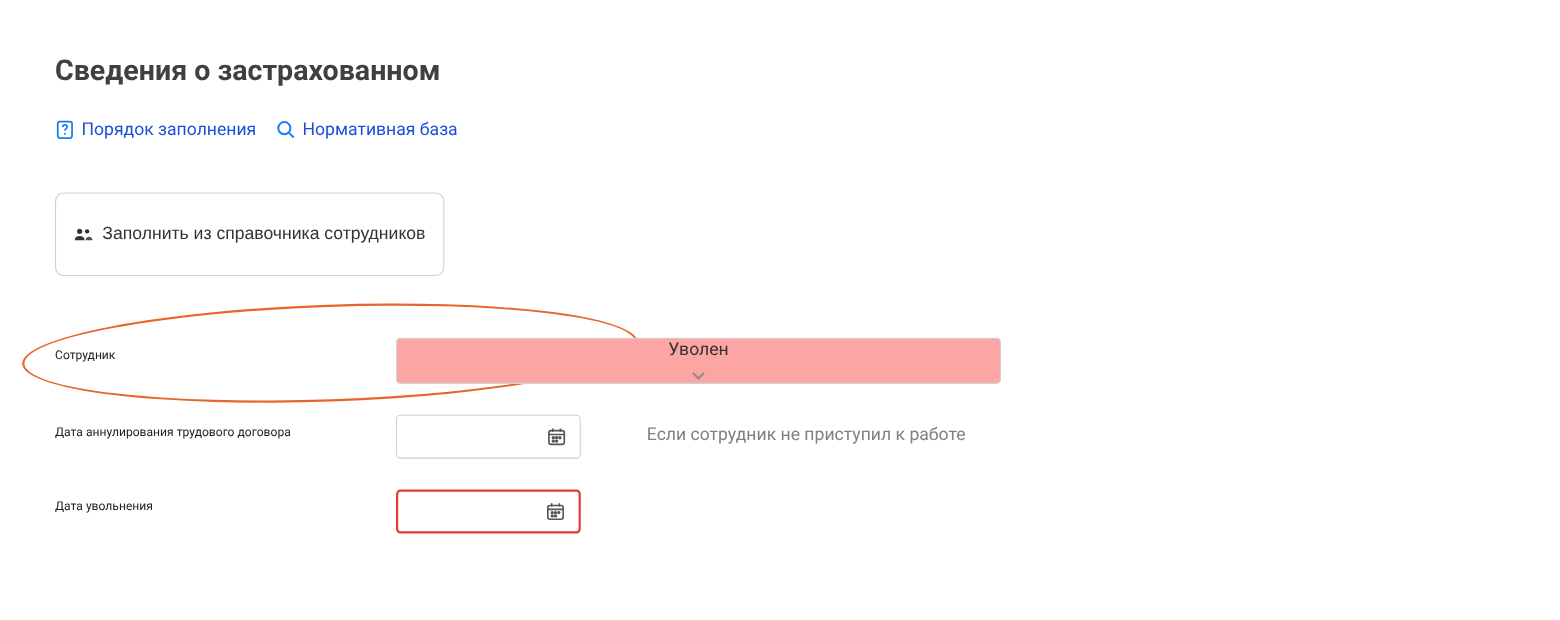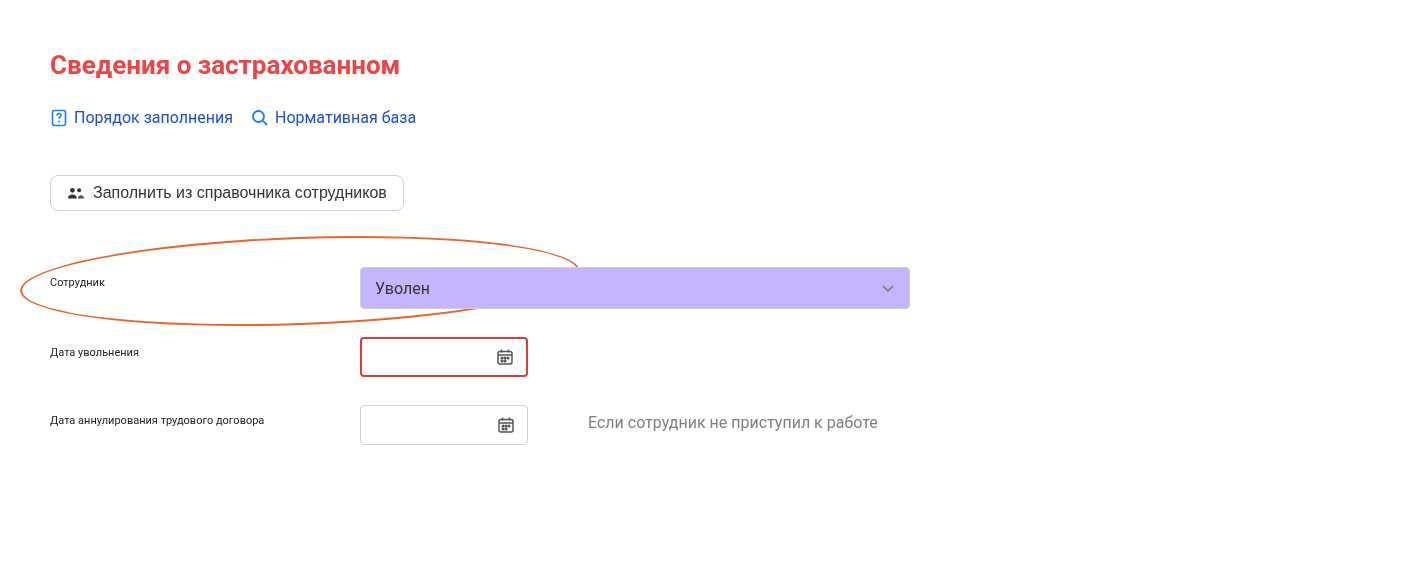--- a/index.html
+++ b/index.html
@@ -11,21 +11,21 @@
       font-family: -apple-system, BlinkMacSystemFont, "Segoe UI", Roboto, Arial, sans-serif;
       font-size: 16px;
       color: #222;
       background: #fff;
       padding: 50px;
       width: 1418px;
     }
     .page-title {
       font-size: 26px;
       font-weight: 700;
-      color: #ef4444;
+      color: #404040;
       margin-bottom: 28px;
     }
     .links-row {
       display: flex;
       gap: 18px;
       margin-bottom: 48px;
     }
     .link {
       display: flex;
       align-items: center;
@@ -43,21 +43,21 @@
       height: 18px;
       color: #157ef3;
     }
     .fill-button {
       display: inline-flex;
       align-items: center;
       gap: 8px;
       background: #fff;
       border: 1px solid #d0d0d0;
       border-radius: 8px;
-      padding: 8px 16px;
+      padding: 28px 16px;
       font-size: 16px;
       color: #333;
       cursor: pointer;
       margin-bottom: 56px;
     }
     .fill-button-icon {
       display: inline-flex;
       width: 18px;
       height: 14px;
       color: #333;
@@ -80,27 +80,28 @@
     }
     .form-control-col {
       position: relative;
     }
     .select-field {
       display: flex;
       align-items: center;
       justify-content: space-between;
       width: 550px;
       height: 42px;
-      background: #c4b5fd;
+      background: #fca5a5;
       border: 1px solid #d0d0d0;
       border-radius: 4px;
       padding: 0 14px;
       font-size: 16px;
       color: #333;
       cursor: pointer;
+      flex-direction: column;
     }
     .chevron-icon {
       color: #888;
       width: 14px;
       height: 14px;
       display: inline-flex;
     }
     .date-field {
       display: flex;
       align-items: center;
@@ -194,41 +195,20 @@
         <span class="chevron-icon">
           <svg viewBox="0 0 14 14" fill="none" stroke="currentColor" stroke-width="1.8">
             <polyline points="2,5 7,10 12,5"></polyline>
           </svg>
         </span>
       </div>
     </div>
   </div>
 
   <div class="form-row">
-    <div class="form-label">Дата увольнения</div>
-    <div class="form-control-col">
-      <div class="date-field error">
-        <span class="calendar-icon">
-          <svg viewBox="0 0 18 18" fill="none" stroke="currentColor" stroke-width="1.5">
-            <rect x="2" y="3.5" width="14" height="12.5" rx="2"></rect>
-            <line x1="2" y1="7" x2="16" y2="7"></line>
-            <line x1="5.5" y1="1.5" x2="5.5" y2="4.5"></line>
-            <line x1="12.5" y1="1.5" x2="12.5" y2="4.5"></line>
-            <circle cx="6" cy="10" r="0.8" fill="currentColor"></circle>
-            <circle cx="9" cy="10" r="0.8" fill="currentColor"></circle>
-            <circle cx="12" cy="10" r="0.8" fill="currentColor"></circle>
-            <circle cx="6" cy="13" r="0.8" fill="currentColor"></circle>
-            <circle cx="9" cy="13" r="0.8" fill="currentColor"></circle>
-          </svg>
-        </span>
-      </div>
-    </div>
-  </div>
-
-  <div class="form-row">
     <div class="form-label">Дата аннулирования трудового договора</div>
     <div class="form-control-col">
       <div class="date-field">
         <span class="calendar-icon">
           <svg viewBox="0 0 18 18" fill="none" stroke="currentColor" stroke-width="1.5">
             <rect x="2" y="3.5" width="14" height="12.5" rx="2"></rect>
             <line x1="2" y1="7" x2="16" y2="7"></line>
             <line x1="5.5" y1="1.5" x2="5.5" y2="4.5"></line>
             <line x1="12.5" y1="1.5" x2="12.5" y2="4.5"></line>
             <circle cx="6" cy="10" r="0.8" fill="currentColor"></circle>
@@ -236,16 +216,37 @@
             <circle cx="12" cy="10" r="0.8" fill="currentColor"></circle>
             <circle cx="6" cy="13" r="0.8" fill="currentColor"></circle>
             <circle cx="9" cy="13" r="0.8" fill="currentColor"></circle>
           </svg>
         </span>
       </div>
     </div>
     <div class="hint-col">Если сотрудник не приступил к работе</div>
   </div>
 
+  <div class="form-row">
+    <div class="form-label">Дата увольнения</div>
+    <div class="form-control-col">
+      <div class="date-field error">
+        <span class="calendar-icon">
+          <svg viewBox="0 0 18 18" fill="none" stroke="currentColor" stroke-width="1.5">
+            <rect x="2" y="3.5" width="14" height="12.5" rx="2"></rect>
+            <line x1="2" y1="7" x2="16" y2="7"></line>
+            <line x1="5.5" y1="1.5" x2="5.5" y2="4.5"></line>
+            <line x1="12.5" y1="1.5" x2="12.5" y2="4.5"></line>
+            <circle cx="6" cy="10" r="0.8" fill="currentColor"></circle>
+            <circle cx="9" cy="10" r="0.8" fill="currentColor"></circle>
+            <circle cx="12" cy="10" r="0.8" fill="currentColor"></circle>
+            <circle cx="6" cy="13" r="0.8" fill="currentColor"></circle>
+            <circle cx="9" cy="13" r="0.8" fill="currentColor"></circle>
+          </svg>
+        </span>
+      </div>
+    </div>
+  </div>
+
 </div>
 
 
 
 
 </body></html>

